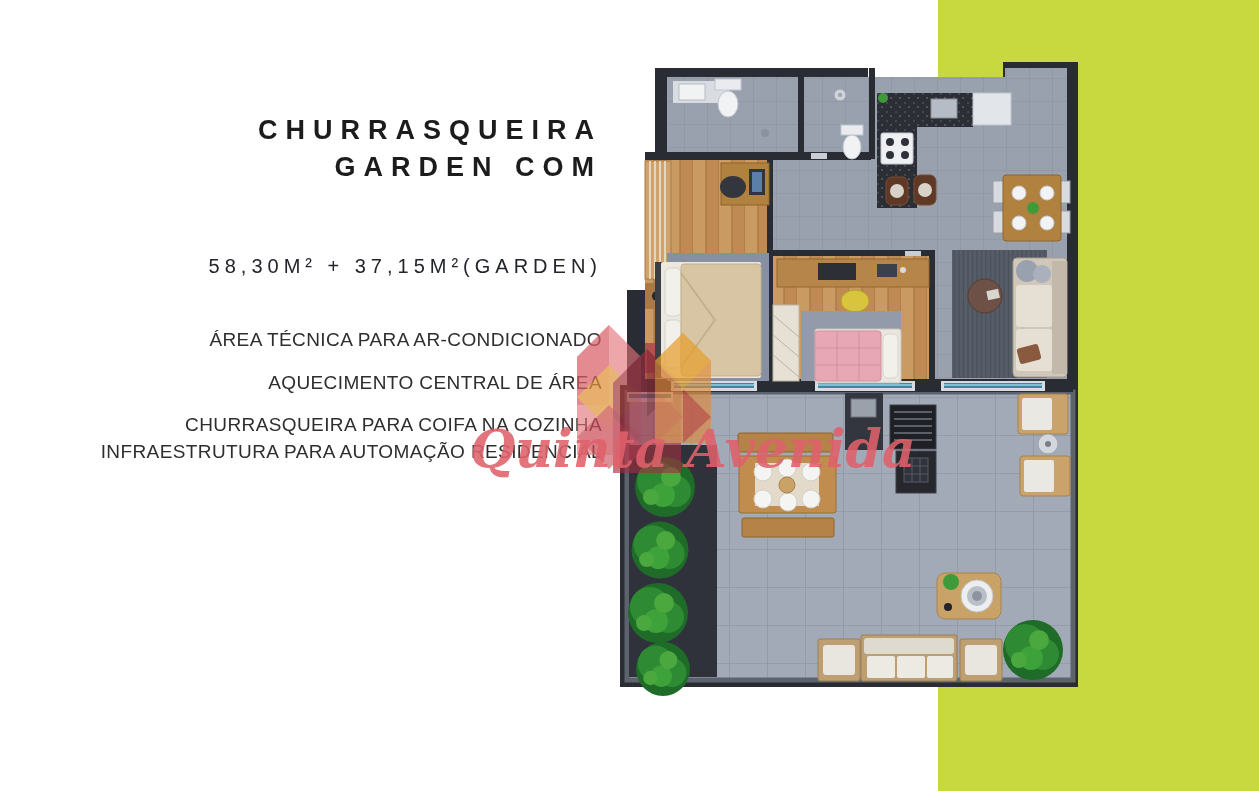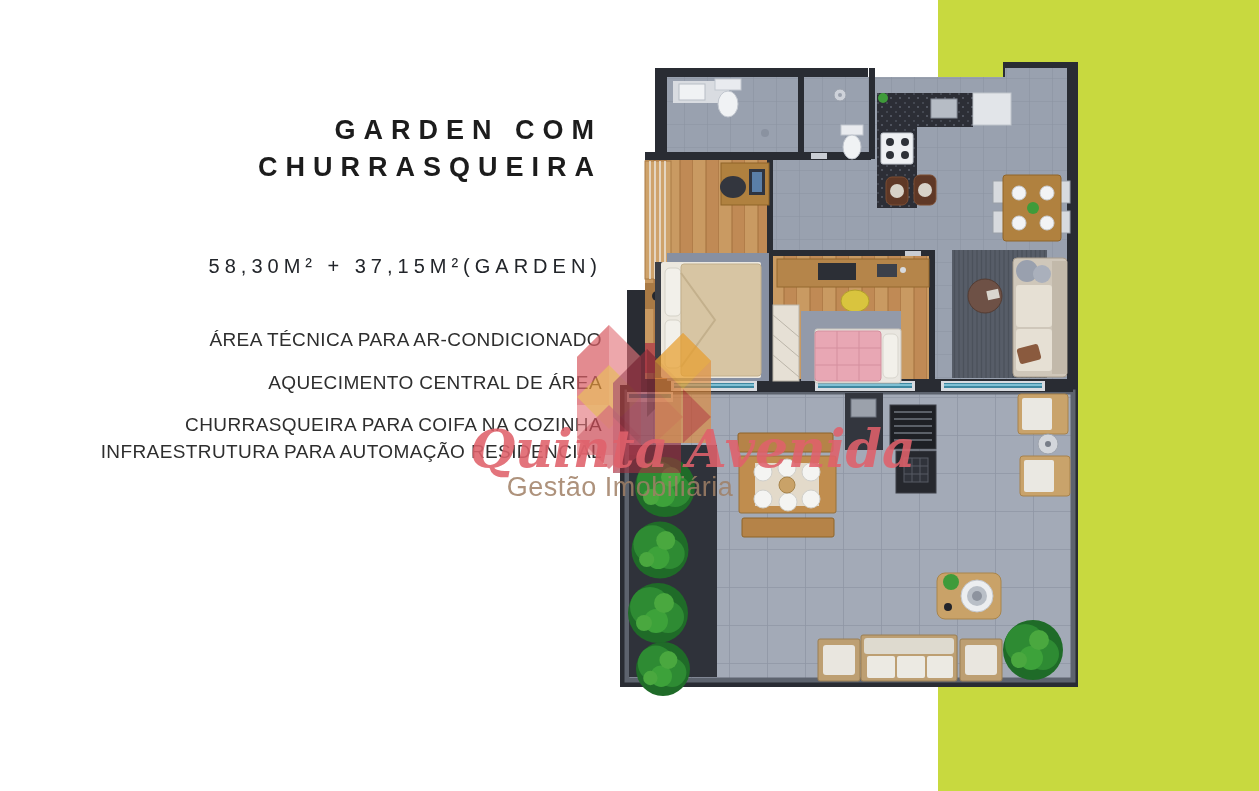--- a/index.html
+++ b/index.html
@@ -257,22 +257,22 @@
     <use href="#bush" transform="translate(45,495) scale(0.95)"></use>
     <use href="#bush" transform="translate(43,558)"></use>
     <use href="#bush" transform="translate(48,614) scale(0.9)"></use>
     <use href="#bush" transform="translate(418,595)"></use>
   </g>
 </svg>
 </div>
 
 <div class="info">
   <div class="title">
+    <div>CHURRASQUEIRA</div>
     <div>GARDEN COM</div>
-    <div>CHURRASQUEIRA</div>
   </div>
   <div class="area">58,30M² + 37,15M²(GARDEN)</div>
   <div class="feature f0">ÁREA TÉCNICA PARA AR-CONDICIONADO</div>
   <div class="feature f1">AQUECIMENTO CENTRAL DE ÁREA</div>
   <div class="feature f2">CHURRASQUEIRA PARA COIFA NA COZINHA</div>
   <div class="feature f3">INFRAESTRUTURA PARA AUTOMAÇÃO RESIDENCIAL</div>
 </div>
 
 <div class="watermark">
   <svg class="wm-logo" viewBox="0 0 140 172" xmlns="http://www.w3.org/2000/svg">
@@ -284,14 +284,13 @@
       <polygon points="38,78 72,44 106,78 106,168 38,168" fill="#9c3040" opacity="0.85"></polygon>
       <polygon points="72,44 106,78 72,112" fill="#7e2a35" opacity="0.85"></polygon>
       <polygon points="38,112 72,146 38,168" fill="#c23b4e" opacity="0.8"></polygon>
       <polygon points="80,56 108,28 136,56 136,138 80,138" fill="#e08a36" opacity="0.85"></polygon>
       <polygon points="108,28 136,56 108,84 80,56" fill="#e8a32c" opacity="0.8"></polygon>
       <polygon points="80,84 108,112 80,138" fill="#d8703a" opacity="0.85"></polygon>
       <polygon points="108,84 136,112 108,138" fill="#c0392b" opacity="0.75"></polygon>
     </g>
   </svg>
   <div class="wm-name">Quinta Avenida</div>
-  <div class="wm-sub">Gestão Imobiliária</div>
 </div>
 
 </body></html>

